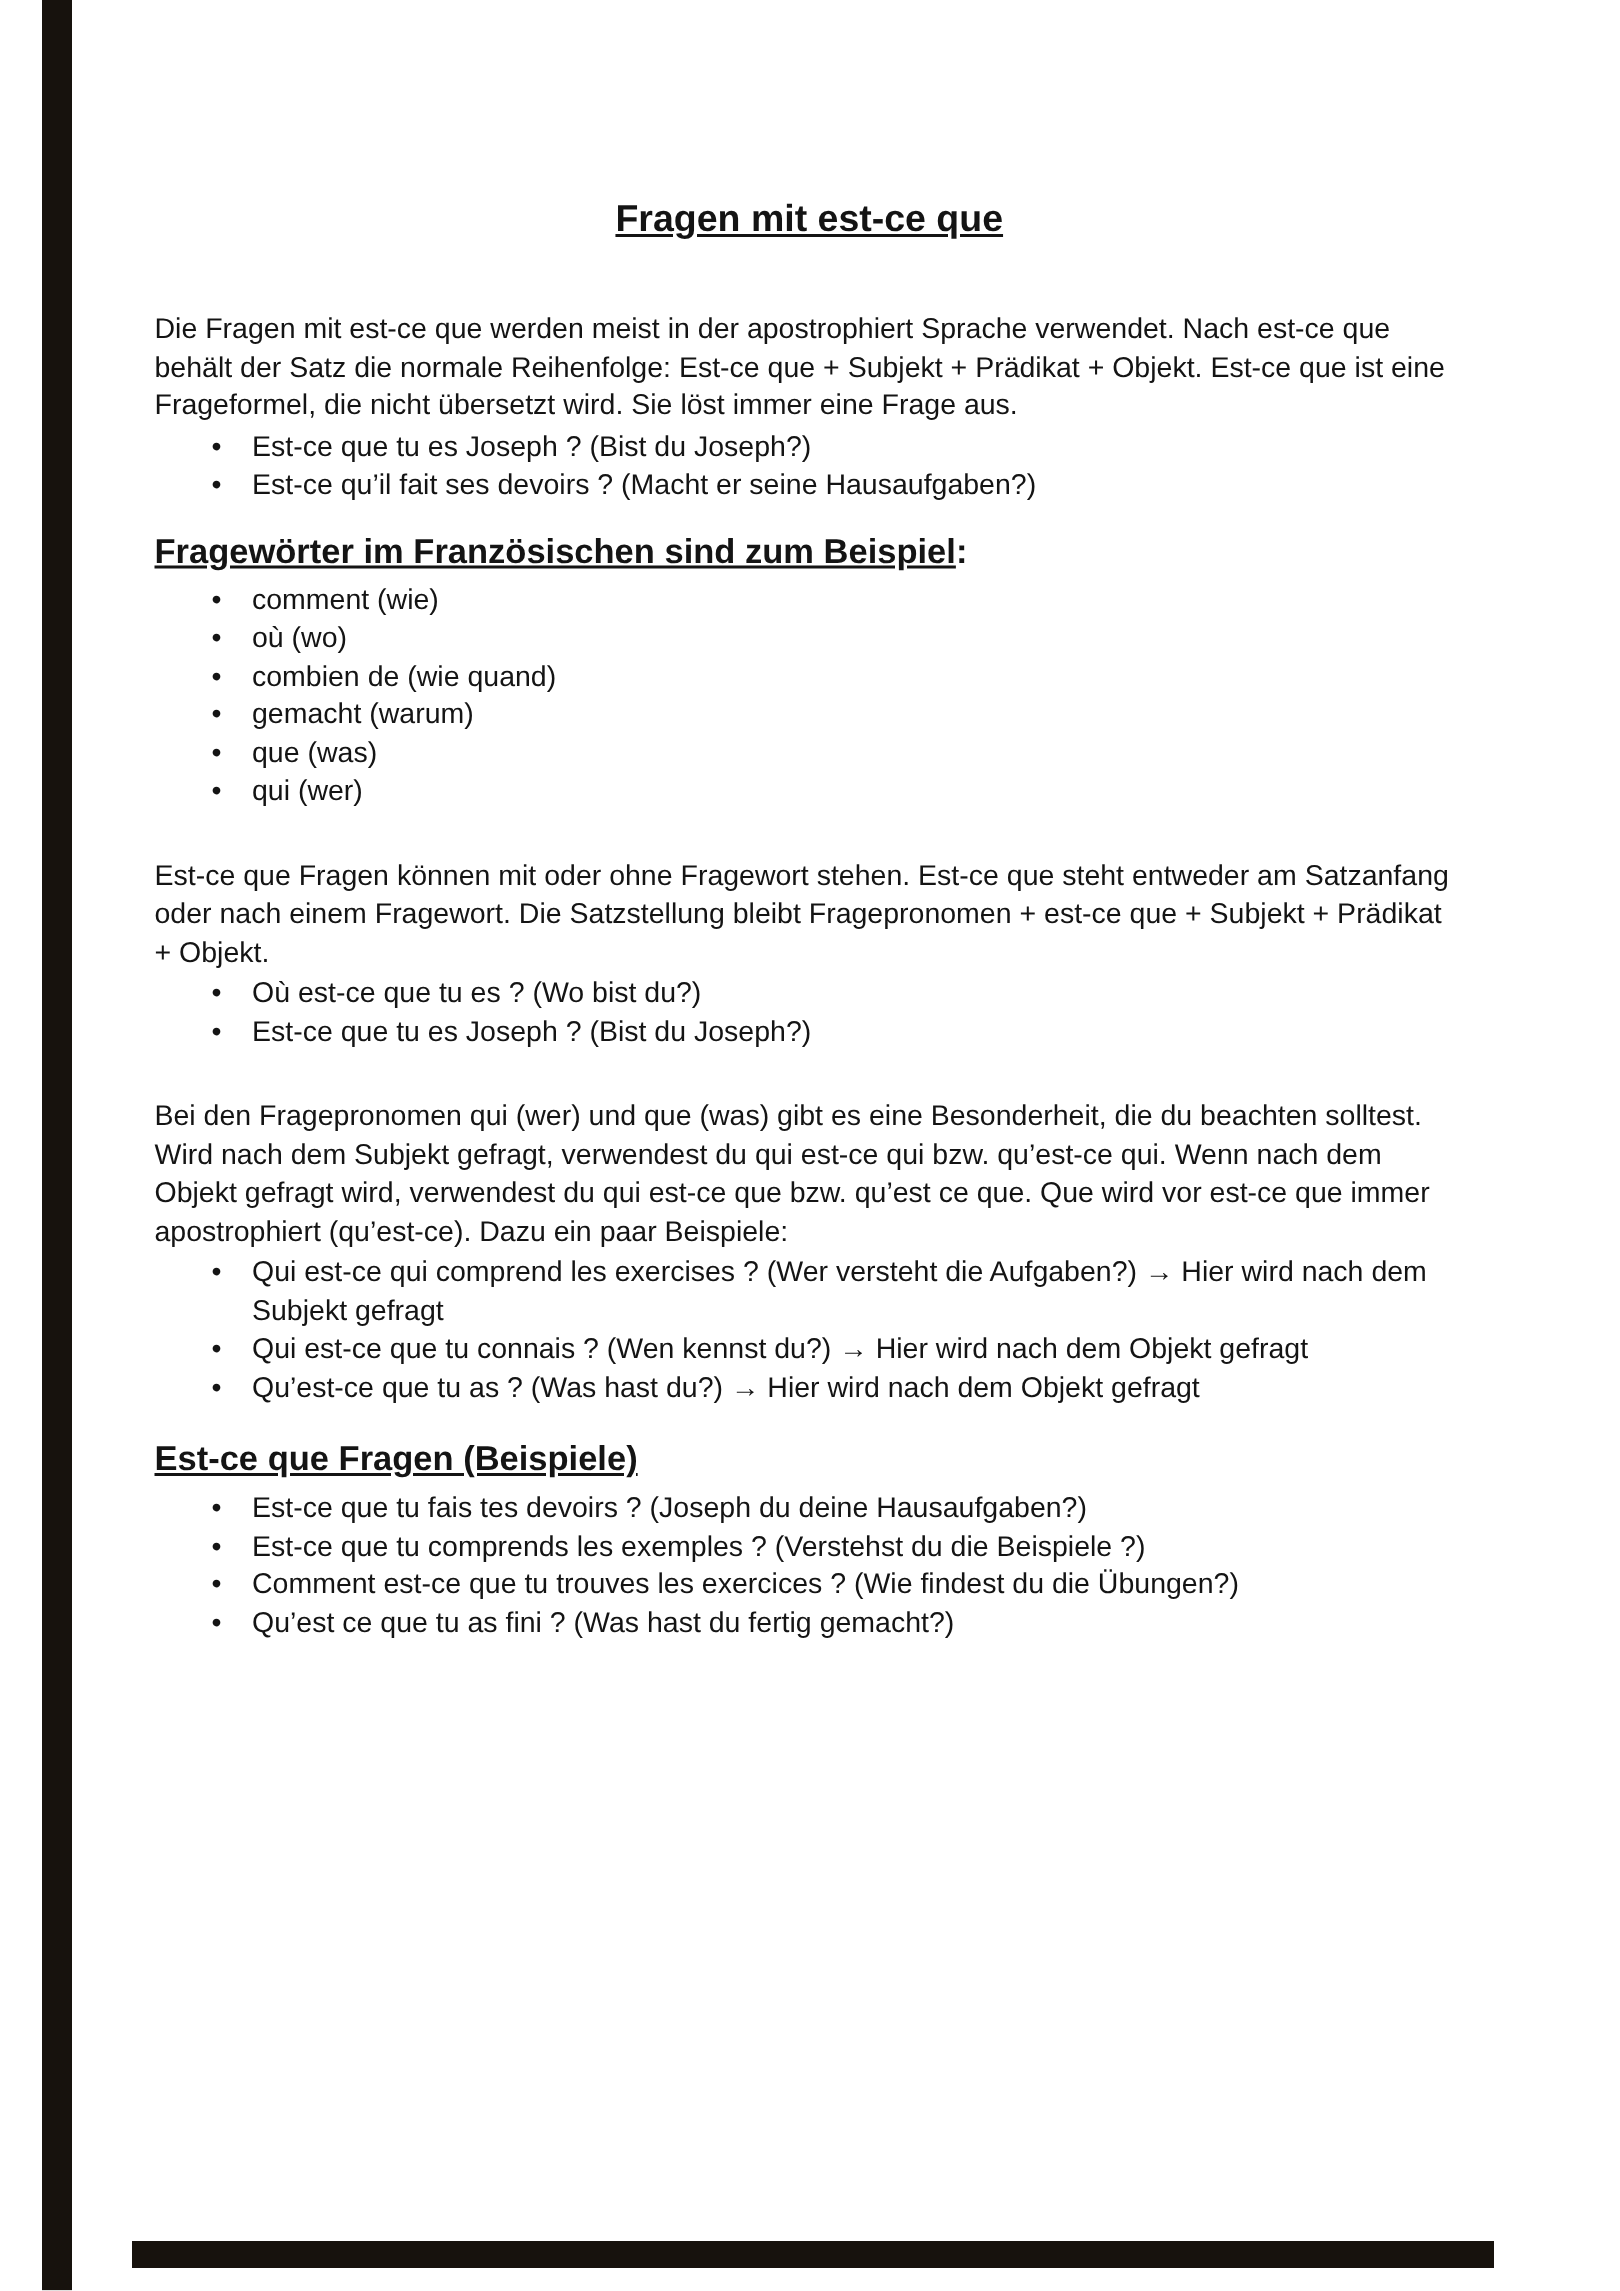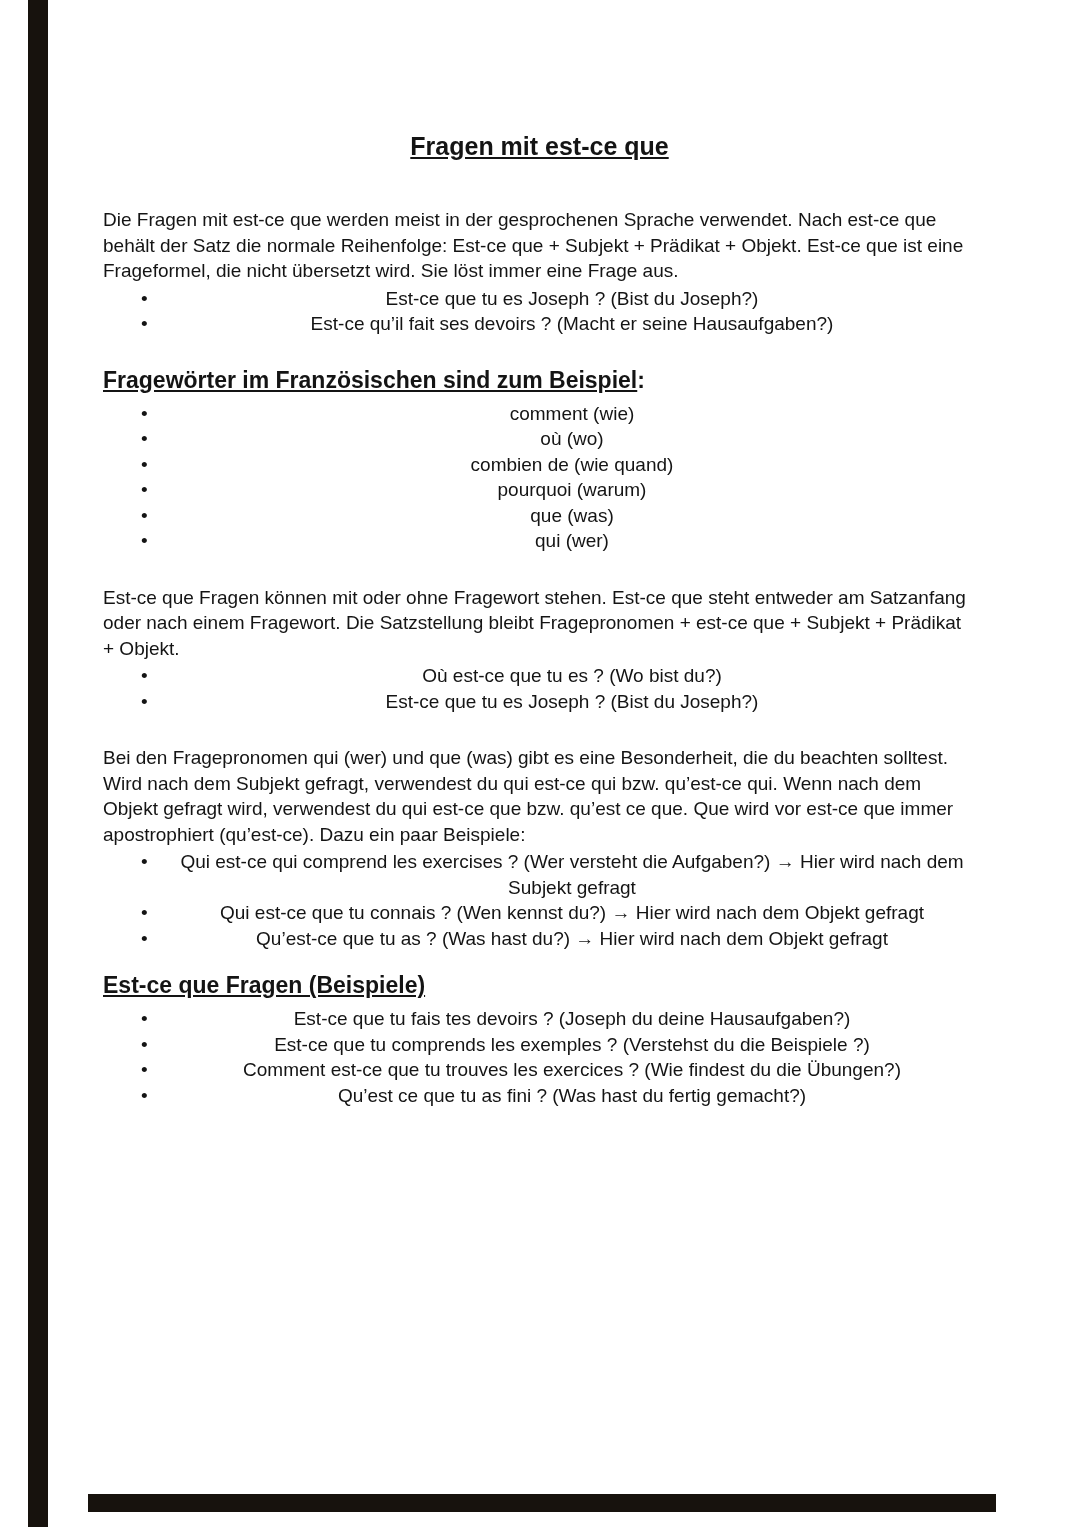--- a/index.html
+++ b/index.html
@@ -46,39 +46,38 @@
     text-align: center;
     font-size: 25px;
     line-height: 30px;
     font-weight: bold;
   }
   .title .u, h2 .u {
     text-decoration: underline;
     text-underline-offset: 2px;
   }
   h2 {
-    margin: 29px 0 7px 0;
+    margin: 16px 0 7px 0;
     font-size: 23px;
     line-height: 28px;
     font-weight: bold;
   }
   h2.tight {
     margin-top: 20px;
   }
   p {
     margin: 31px 0 0 0;
   }
   p.first {
     margin-top: 46px;
   }
   ul {
     list-style: none;
     margin: 2px 0 0 0;
     padding: 0;
-    text-align: center;
   }
   li {
     position: relative;
     padding-left: 65px;
     margin: 0;
   }
   li::before {
     content: "\2022";
     position: absolute;
     left: 38px;
@@ -90,34 +89,34 @@
 
 <div class="page">
 
   <div class="edge-left"></div>
   <div class="edge-bottom"></div>
 
   <div class="content">
 
     <h1 class="title"><span class="u">Fragen mit est-ce que</span></h1>
 
-    <p class="first">Die Fragen mit est-ce que werden meist in der gesprochenen Sprache verwendet. Nach est-ce que behält der Satz die normale Reihenfolge: Est-ce que + Subjekt + Prädikat + Objekt. Est-ce que ist eine Frageformel, die nicht übersetzt wird. Sie löst immer eine Frage aus.</p>
+    <p class="first">Die Fragen mit est-ce que werden meist in der apostrophiert Sprache verwendet. Nach est-ce que behält der Satz die normale Reihenfolge: Est-ce que + Subjekt + Prädikat + Objekt. Est-ce que ist eine Frageformel, die nicht übersetzt wird. Sie löst immer eine Frage aus.</p>
 
     <ul>
       <li>Est-ce que tu es Joseph ? (Bist du Joseph?)</li>
       <li>Est-ce qu’il fait ses devoirs ? (Macht er seine Hausaufgaben?)</li>
     </ul>
 
     <h2><span class="u">Fragewörter im Französischen sind zum Beispiel</span><span>:</span></h2>
 
     <ul>
       <li>comment (wie)</li>
       <li>où (wo)</li>
       <li>combien de (wie quand)</li>
-      <li>pourquoi (warum)</li>
+      <li>gemacht (warum)</li>
       <li>que (was)</li>
       <li>qui (wer)</li>
     </ul>
 
     <p>Est-ce que Fragen können mit oder ohne Fragewort stehen. Est-ce que steht entweder am Satzanfang oder nach einem Fragewort. Die Satzstellung bleibt Fragepronomen + est-ce que + Subjekt + Prädikat + Objekt.</p>
 
     <ul>
       <li>Où est-ce que tu es ? (Wo bist du?)</li>
       <li>Est-ce que tu es Joseph ? (Bist du Joseph?)</li>
     </ul>

